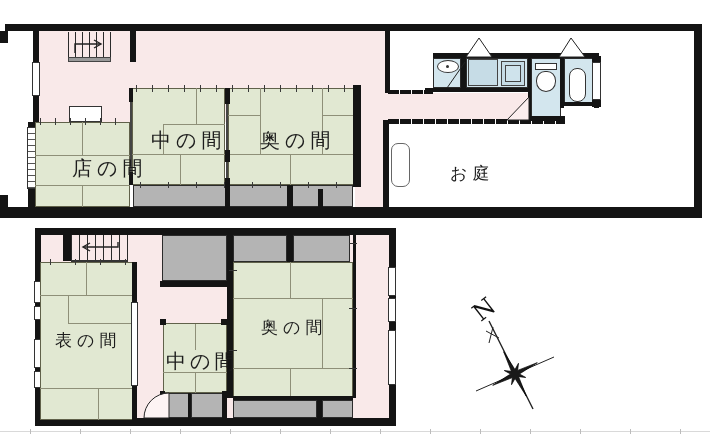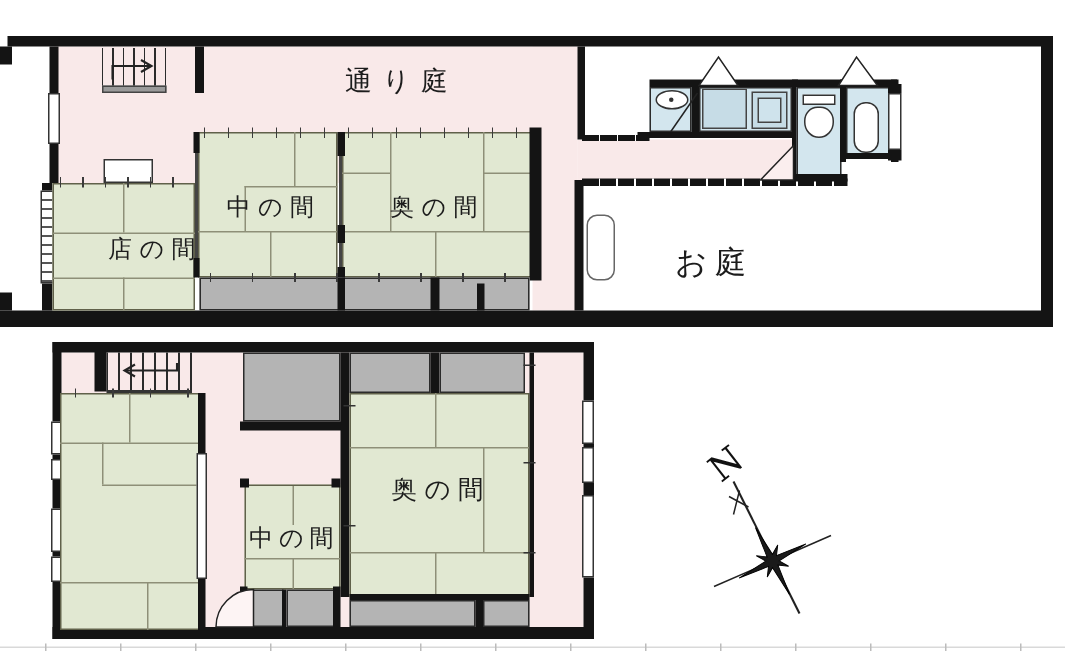--- a/index.html
+++ b/index.html
@@ -7,21 +7,21 @@
           font-family:"DejaVu Serif","Liberation Serif",serif}
   .abs{position:absolute}
   .wall{position:absolute;background:var(--wall,#141414)}
   .room{position:absolute;background:var(--tatami,#e1e8d2);border:1px solid #60614a;box-sizing:border-box}
   .tl{position:absolute;background:#8e8f78}
   .pink{position:absolute;background:var(--corridor_pink,#f9e9e9)}
   .gray{position:absolute;background:var(--closet_gray,#b4b4b4);border:1px solid #2b2b2b;box-sizing:border-box}
   .blue{position:absolute;background:var(--bath_blue,#d3e6ee);border:1px solid #2b2b2b;box-sizing:border-box}
   .win{position:absolute;background:#fff;border:1px solid #333;box-sizing:border-box}
   .fix{position:absolute;background:#fff;border:1px solid #333;box-sizing:border-box}
-  .lbl{position:absolute;font-size:16px;letter-spacing:5px;color:#1c1c1c;white-space:nowrap;line-height:1.1}
+  .lbl{position:absolute;font-size:20px;letter-spacing:5px;color:#1c1c1c;white-space:nowrap;line-height:1.1}
   .stairs{position:absolute;background:repeating-linear-gradient(90deg,#2b2b2b 0 1px,transparent 1px 7px)}
   .hatchwin{position:absolute;background:#fff;background-image:repeating-linear-gradient(0deg,#555 0 1px,transparent 1px 6px);border:1px solid #333;box-sizing:border-box}
   .wallticks{position:absolute;background-color:#141414;background-image:repeating-linear-gradient(90deg,transparent 0 11px,#fff 11px 12px)}
   .tickrow{position:absolute;background:repeating-linear-gradient(90deg,#3a3a3a 0 1px,transparent 1px 16px)}
   .tickcol{position:absolute;background:repeating-linear-gradient(0deg,#3a3a3a 0 1px,transparent 1px 16px)}
   .gridline{position:absolute;background:#d9d9d9}
   .gridtick{position:absolute;background:#bcbcbc}
   svg.abs{position:absolute;overflow:visible}
 </style>
 </head>
@@ -126,25 +126,24 @@
 
   <svg class="abs" style="left:0;top:0" width="710" height="218" viewBox="0 0 710 218">
     <polygon points="466,57 492,57 479,38" fill="#fff" stroke="#222" stroke-width="1"></polygon>
     <polygon points="559,57 585,57 571,38" fill="#fff" stroke="#222" stroke-width="1"></polygon>
     <polygon points="507,120 529,120 529,97" fill="#fbeeee" stroke="#222" stroke-width="1"></polygon>
     <line x1="465" y1="62" x2="447" y2="88" stroke="#222" stroke-width="1"></line>
   </svg>
 
   <div class="abs" style="left:391px;top:143px;width:19px;height:44px;background:#fff;border:1px solid #666;border-radius:7px;box-sizing:border-box"></div>
 
-  <div class="lbl" style="left:230px;top:45px;font-size:18px;letter-spacing:7px">通り庭</div>
   <div class="lbl" style="left:72px;top:157px">店の間</div>
   <div class="lbl" style="left:151px;top:129px">中の間</div>
   <div class="lbl" style="left:260px;top:129px">奥の間</div>
-  <div class="lbl" style="left:450px;top:164px;font-size:21px">お庭</div>
+  <div class="lbl" style="left:450px;top:164px;font-size:17px">お庭</div>
 
   <div class="pink" style="left:41px;top:235px;width:348px;height:183px"></div>
   <div class="wall" style="left:35px;top:228px;width:360px;height:7px"></div>
   <div class="wall" style="left:35px;top:418px;width:360px;height:8px"></div>
   <div class="wall" style="left:35px;top:228px;width:6px;height:198px"></div>
   <div class="wall" style="left:389px;top:228px;width:7px;height:198px"></div>
 
   <div class="win" style="left:34px;top:281px;width:8px;height:22px"></div>
   <div class="win" style="left:34px;top:306px;width:8px;height:14px"></div>
   <div class="win" style="left:34px;top:339px;width:8px;height:29px"></div>
@@ -209,20 +208,21 @@
     <path d="M144,418 A25,25 0 0 1 169,393 L169,418 Z" fill="#fdf4f4" stroke="#222" stroke-width="1"></path>
   </svg>
 
   <div class="tickrow" style="left:50px;top:259px;width:80px;height:6px;background:repeating-linear-gradient(90deg,#3a3a3a 0 1px,transparent 1px 25px)"></div>
   <div class="abs" style="left:229px;top:270px;width:8px;height:1px;background:#333"></div>
   <div class="abs" style="left:229px;top:350px;width:8px;height:1px;background:#333"></div>
   <div class="abs" style="left:349px;top:243px;width:8px;height:1px;background:#333"></div>
   <div class="abs" style="left:349px;top:308px;width:8px;height:1px;background:#333"></div>
   <div class="abs" style="left:349px;top:368px;width:8px;height:1px;background:#333"></div>
 
+  <div class="lbl" style="left:55px;top:331px;font-size:17px">表の間</div>
   <div class="lbl" style="left:166px;top:350px;letter-spacing:4px">中の間</div>
   <div class="lbl" style="left:261px;top:318px;font-size:17px">奥の間</div>
 
   <svg class="abs" style="left:440px;top:270px" width="170" height="166" viewBox="440 270 170 166">
     <text x="471" y="318" font-family="DejaVu Serif, Liberation Serif, serif" font-size="24" fill="#111" transform="rotate(-38 482 306)" id="north-text">N</text>
     <line x1="533" y1="409" x2="489" y2="321" stroke="#222" stroke-width="1.4"></line>
     <line x1="476" y1="391" x2="554" y2="357" stroke="#222" stroke-width="1"></line>
     <path d="M486,331 L499,338 M493,327 L489,343" stroke="#222" stroke-width="1" fill="none"></path>
     <g transform="rotate(-27 515 374)">
       <path d="M515,349 L517,370 L523,366 L519,372 L540,374 L519,376 L523,382 L517,378 L515,399 L513,378 L507,382 L511,376 L490,374 L511,372 L507,366 L513,370 Z" fill="#1a1a1a" stroke="#000" stroke-width="0.6"></path>

